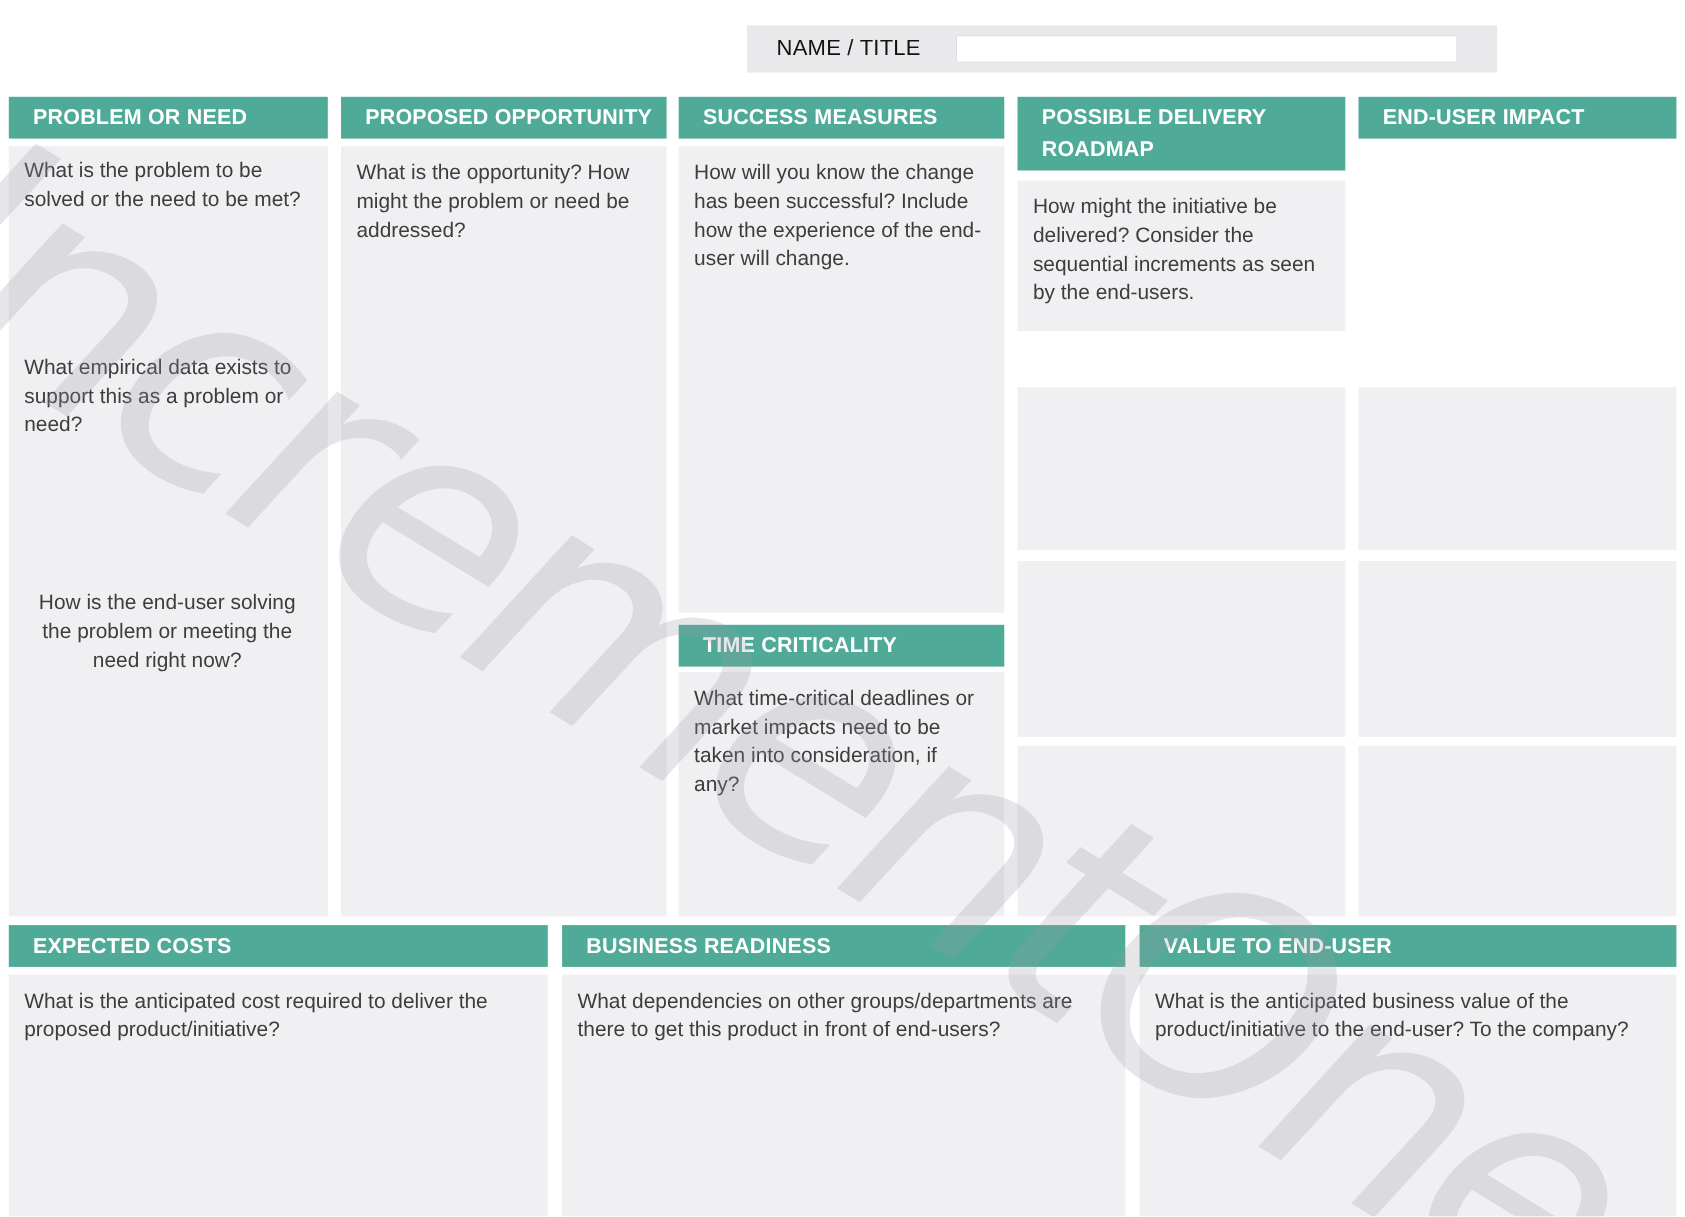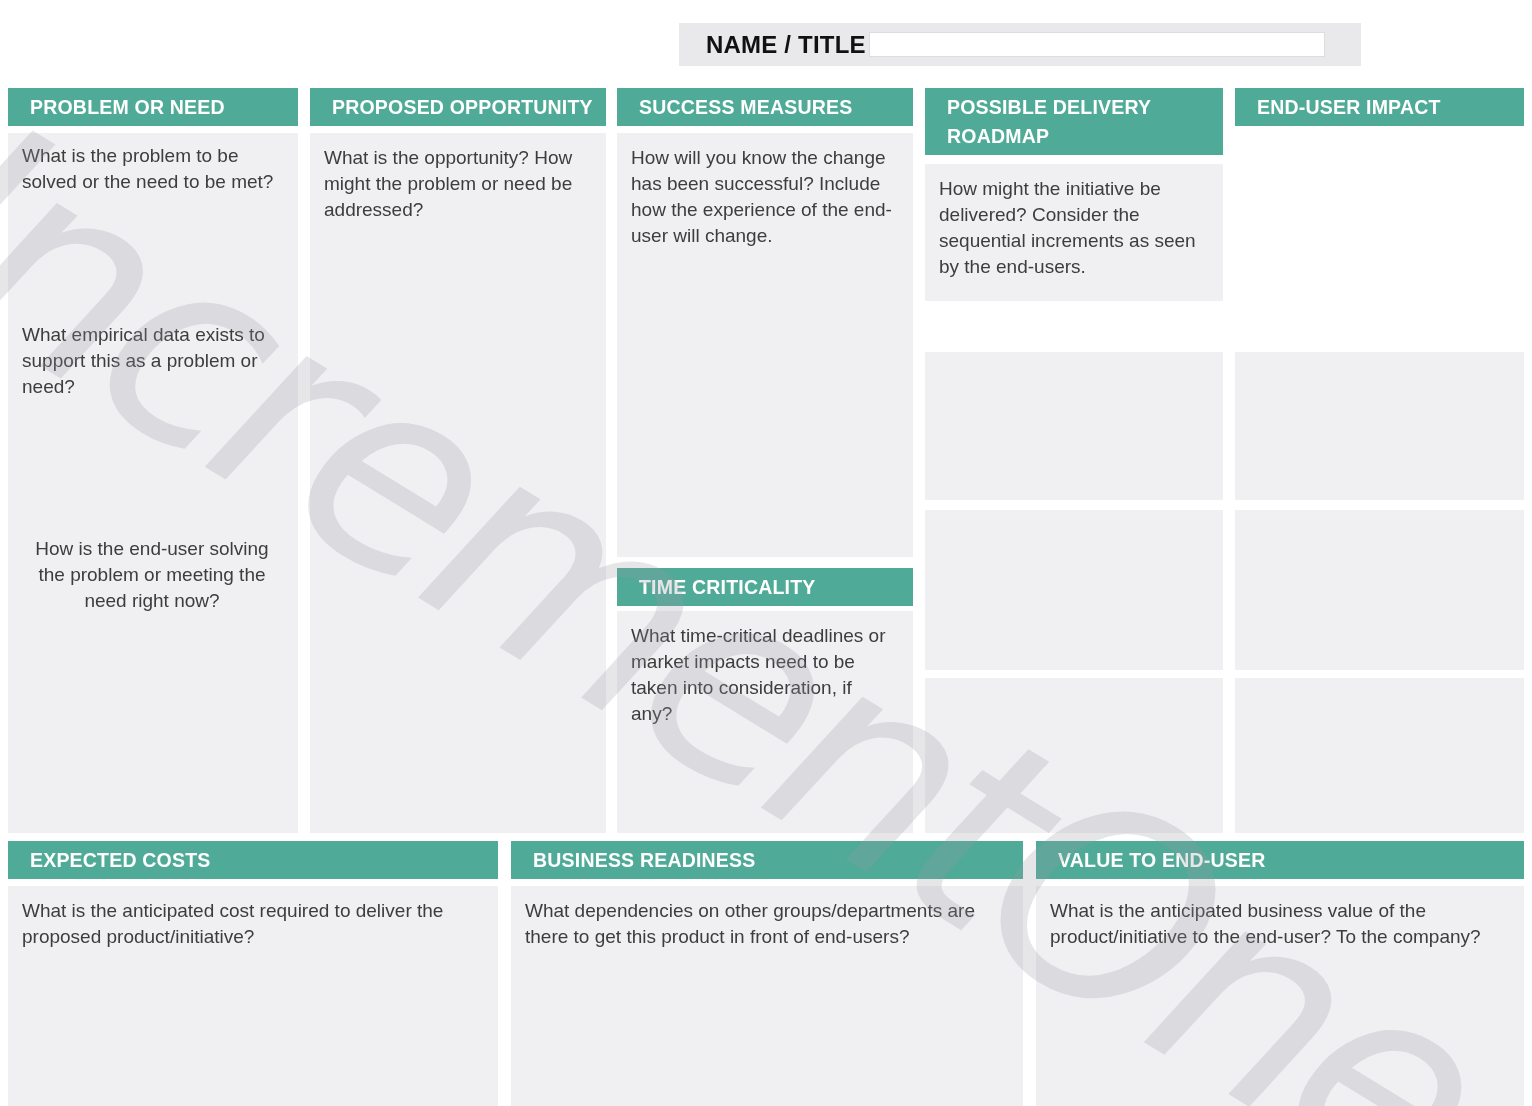--- a/index.html
+++ b/index.html
@@ -14,21 +14,21 @@
     font-size:35px; font-weight:700; letter-spacing:-1px; color:#0d0d0d;
     white-space:nowrap; z-index:2;
   }
   .title .tm { font-size:15px; vertical-align:12px; letter-spacing:0; font-weight:700; }
   .name-bar {
     position:absolute; left:679px; top:23px; width:682px; height:43px;
     background:#e9e8eb; z-index:2;
   }
   .name-bar .lbl {
     position:absolute; left:27px; top:0; line-height:43px;
-    font-size:24px; font-weight:700; color:#111; letter-spacing:0.2px;
+    font-size:20px; font-weight:400; color:#111; letter-spacing:0.2px;
   }
   .name-bar input {
     position:absolute; left:190px; top:9px; width:456px; height:25px;
     background:#ffffff; border:1px solid #dddce1; box-sizing:border-box;
     font-size:16px; font-family:"Liberation Sans", sans-serif; padding:0 6px;
   }
   
   .hdr {
     position:absolute; left:0; right:0;
     background:#4fab97; color:#ffffff;

